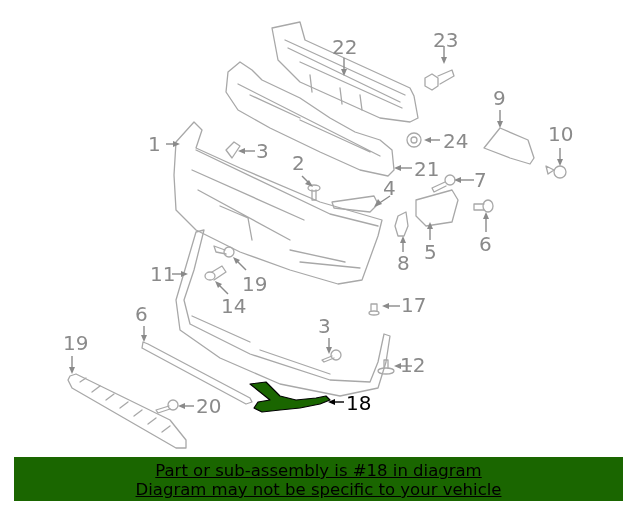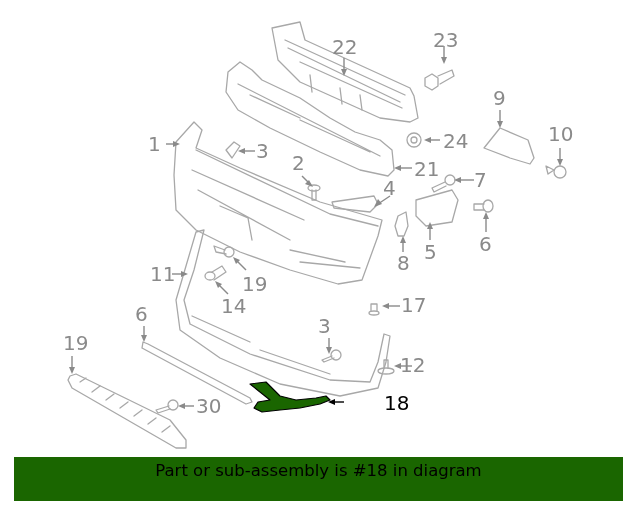--- a/index.html
+++ b/index.html
@@ -1,23 +1,23 @@
 <!DOCTYPE html>
 <html><head>
 <meta charset="utf-8">
 <style>
   html, body { margin: 0; padding: 0; background: #ffffff; }
   body { width: 640px; height: 512px; position: relative; overflow: hidden;
          font-family: "DejaVu Sans", sans-serif; }
   #diagram { position: absolute; left: 0; top: 0; width: 640px; height: 455px; }
   .callout { position: absolute; font-size: 20px; color: #8a8a8a; line-height: 1; white-space: nowrap; }
-  .callout.active { color: #000000; margin-left: 38px; }
+  .callout.active { color: #000000; }
   #banner { position: absolute; left: 14px; top: 457px; width: 609px; height: 44px;
             background: #1a6600; color: #000; text-align: center;
-            font-size: 16.5px; line-height: 19px; padding-top: 4px; box-sizing: border-box; }
+            font-size: 16.5px; line-height: 19px; padding-top: 4px; box-sizing: border-box; text-decoration: underline; }
   #banner div { white-space: nowrap; }
   .part { fill: none; stroke: #a8a8a8; stroke-width: 1.3; stroke-linejoin: round; stroke-linecap: round; }
   .arrow { stroke: #8a8a8a; stroke-width: 1.4; fill: none; }
   .arrowhead { fill: #8a8a8a; }
   .arrow.active { stroke: #000; }
   .arrowhead.active { fill: #000; }
 </style>
 </head>
 <body>
 
@@ -189,22 +189,23 @@
   <span class="callout" style="left:548px;top:124px">10</span>
   <span class="callout" style="left:150px;top:264px">11</span>
   <span class="callout" style="left:400px;top:355px">12</span>
   <span class="callout" style="left:401px;top:295px">17</span>
   <span class="callout" style="left:221px;top:296px">14</span>
   <span class="callout" style="left:242px;top:274px">19</span>
   <span class="callout" style="left:135px;top:304px">6</span>
   <span class="callout" style="left:318px;top:316px">3</span>
   <span class="callout active" style="left:346px;top:393px">18</span>
   <span class="callout" style="left:63px;top:333px">19</span>
-  <span class="callout" style="left:196px;top:396px">30</span>
+  <span class="callout" style="left:196px;top:396px">20</span>
   <span class="callout" style="left:414px;top:159px">21</span>
   <span class="callout" style="left:332px;top:37px">22</span>
   <span class="callout" style="left:433px;top:30px">23</span>
   <span class="callout" style="left:443px;top:131px">24</span>
 </div>
 
 <div id="banner">
   <div>Part or sub-assembly is #18 in diagram</div>
+  <div>Diagram may not be specific to your vehicle</div>
 </div>
 
 </body></html>

